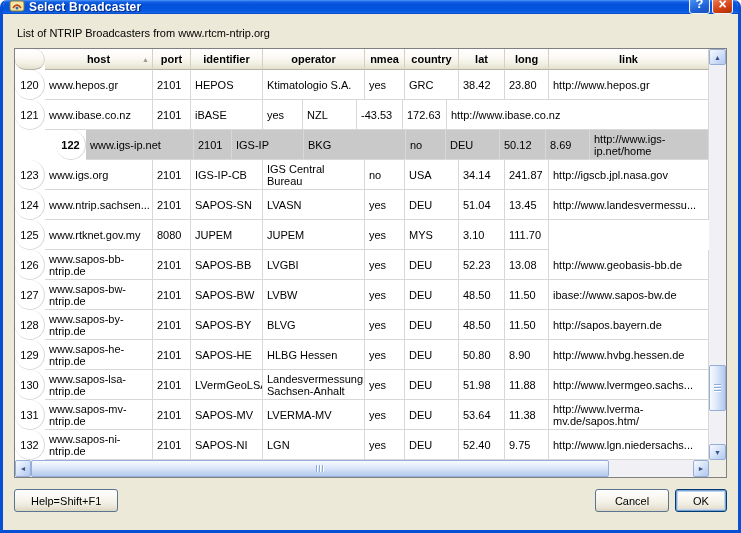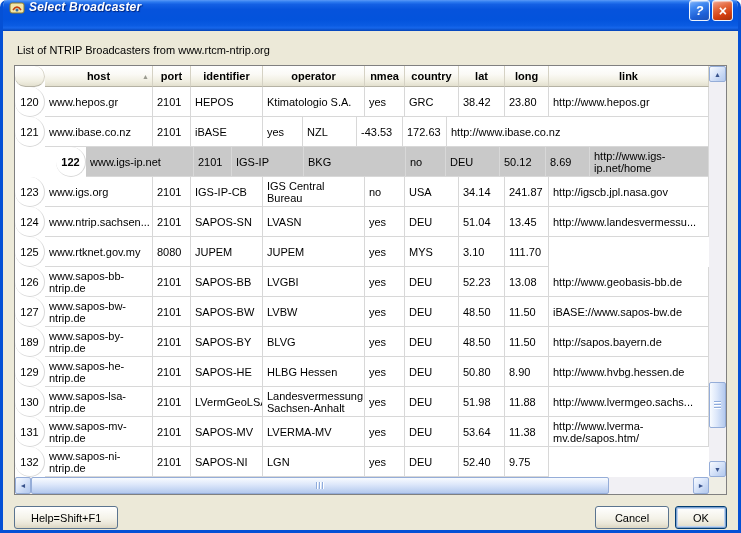--- a/index.html
+++ b/index.html
@@ -4,23 +4,23 @@
 <style>
   * { margin:0; padding:0; box-sizing:border-box; }
   html,body { width:741px; height:533px; overflow:hidden; background:#ffffff;
               font-family:"Liberation Sans", sans-serif; }
 
   .dialog { position:relative; width:741px; height:533px;
             border:3px solid #0550D5; border-top:none;
             border-radius:7px 7px 0 0; background:#ECE9D8; overflow:hidden; }
 
   
-  .titlebar { position:relative; height:31px; display:flex; align-items:flex-start;
+  .titlebar { position:relative; height:14px; display:flex; align-items:flex-end;
               padding:0 5px 0 6px; gap:4px;
-              background:linear-gradient(180deg,#5B9AF7 0%,#2E7CF0 6%,#1460E4 14%,#0653DC 30%,#0353DC 62%,#0A5BE2 82%,#1666EA 90%,#0443B8 100%);font-style:italic; }
+              background:linear-gradient(180deg,#5B9AF7 0%,#2E7CF0 6%,#1460E4 14%,#0653DC 30%,#0353DC 62%,#0A5BE2 82%,#1666EA 90%,#0443B8 100%); }
   .app-icon { width:16px; height:16px; flex:0 0 16px; display:inline-block; }
   .title { color:#fff; font-weight:bold; font-size:12px; letter-spacing:.2px;
            text-shadow:1px 1px 1px #00257E; flex:1 1 auto; }
   .tbtns { display:flex; gap:2px; }
   .tb-btn { width:21px; height:21px; border-radius:3px; border:1px solid #EDF3FC;
             display:flex; align-items:center; justify-content:center;
             color:#fff; font-weight:bold; cursor:default;
             box-shadow:inset 0 1px 1px rgba(255,255,255,.55); }
   .tb-btn.help { font-size:13px;
             background:linear-gradient(160deg,#86B6FA 0%,#4189F1 30%,#1D5FD6 70%,#1E52B7 100%); }
@@ -235,24 +235,24 @@
           <div class="trow">
             <div class="cell c0 rownum">127</div>
             <div class="cell c1">www.sapos-bw-ntrip.de</div>
             <div class="cell c2">2101</div>
             <div class="cell c3">SAPOS-BW</div>
             <div class="cell c4">LVBW</div>
             <div class="cell c5">yes</div>
             <div class="cell c6">DEU</div>
             <div class="cell c7">48.50</div>
             <div class="cell c8">11.50</div>
-            <div class="cell c9">iBASE://www.sapos-bw.de</div>
-          </div>
-          <div class="trow">
-            <div class="cell c0 rownum">189</div>
+            <div class="cell c9">ibase://www.sapos-bw.de</div>
+          </div>
+          <div class="trow">
+            <div class="cell c0 rownum">128</div>
             <div class="cell c1">www.sapos-by-ntrip.de</div>
             <div class="cell c2">2101</div>
             <div class="cell c3">SAPOS-BY</div>
             <div class="cell c4">BLVG</div>
             <div class="cell c5">yes</div>
             <div class="cell c6">DEU</div>
             <div class="cell c7">48.50</div>
             <div class="cell c8">11.50</div>
             <div class="cell c9">http://sapos.bayern.de</div>
           </div>
@@ -295,20 +295,21 @@
           <div class="trow">
             <div class="cell c0 rownum">132</div>
             <div class="cell c1">www.sapos-ni-ntrip.de</div>
             <div class="cell c2">2101</div>
             <div class="cell c3">SAPOS-NI</div>
             <div class="cell c4">LGN</div>
             <div class="cell c5">yes</div>
             <div class="cell c6">DEU</div>
             <div class="cell c7">52.40</div>
             <div class="cell c8">9.75</div>
+            <div class="cell c9">http://www.lgn.niedersachs...</div>
           </div>
         </div>
 
       <div class="vscroll">
         <div class="sb-btn">
           <span class="arr">▲</span>
         </div>
         <div class="vtrack">
           <div class="vthumb"></div>
         </div>

